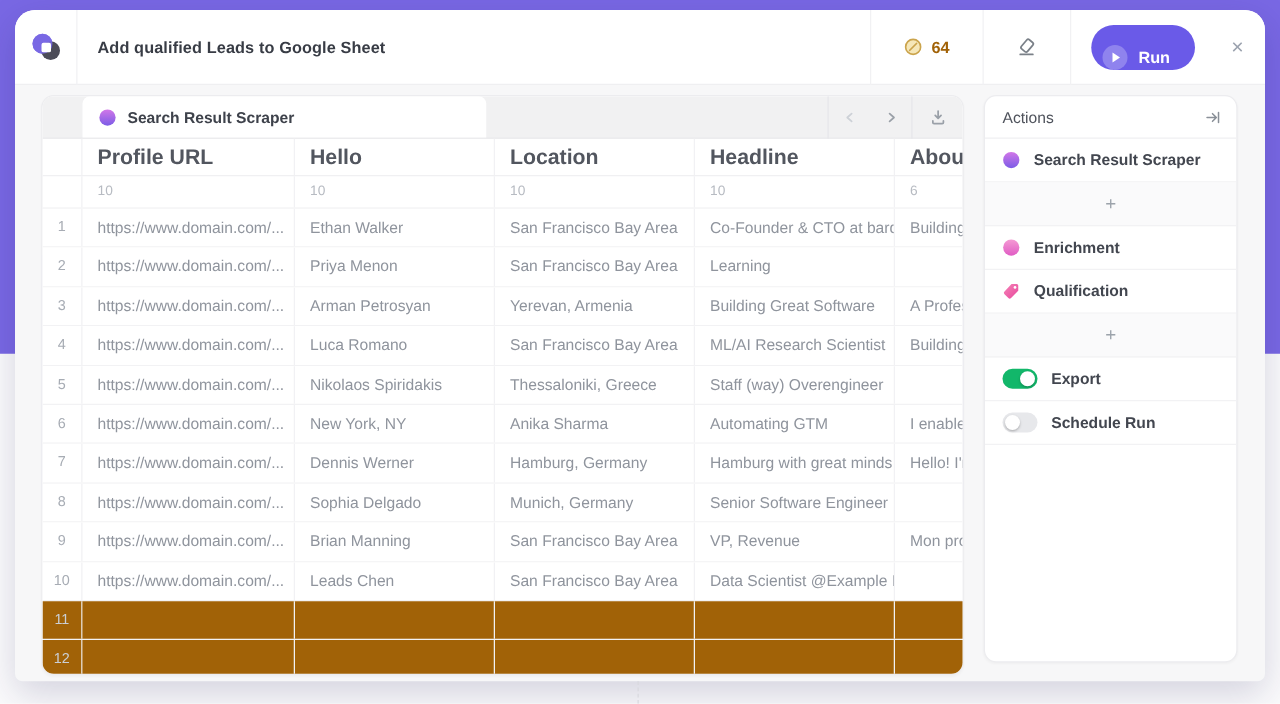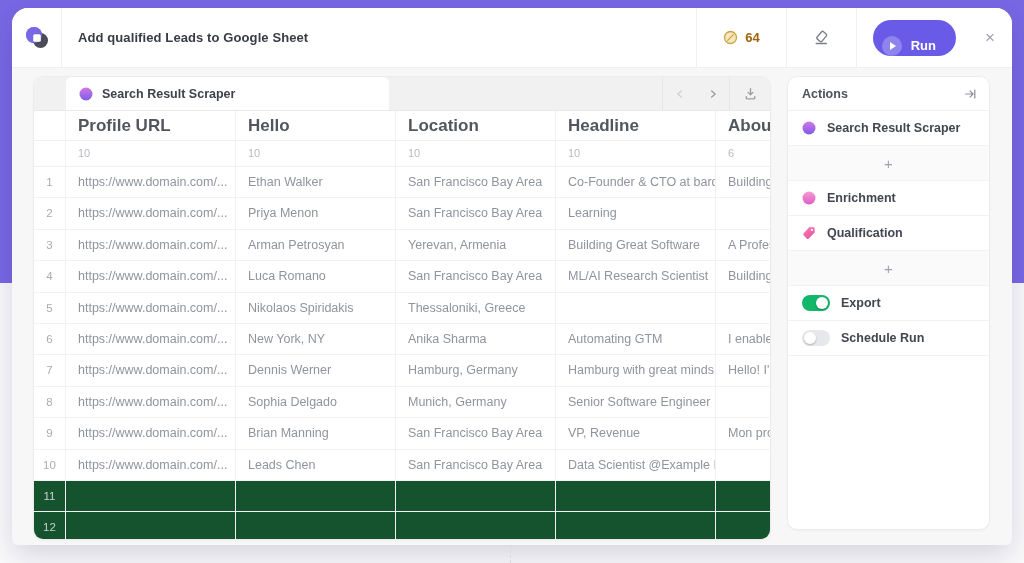--- a/index.html
+++ b/index.html
@@ -60,30 +60,30 @@
   .col1 { width:170px; } .col2,.col3,.col4,.col5 { width:160px; }
 
   .colheader { height:30px; border-bottom:1px solid #F0F0F2; }
   .colheader .cell { line-height:29px; font-size:17px; font-weight:bold; color:#52565F; cursor:pointer; }
   .countrow { height:26px; border-bottom:1px solid #F0F0F2; }
   .countrow .cell { line-height:25px; font-size:11px; color:#B7BBC2; }
 
   .t-row { display:flex; height:31.4px; border-bottom:1px solid #F2F2F4; background:#fff; }
   .t-row .cell { line-height:30px; font-size:12.5px; color:#8F949D; cursor:cell; }
   .t-row .num { line-height:30px; font-size:11.5px; color:#A7ACB4; }
-  .t-row.empty .cell { background:#14532d; }
+  .t-row.empty .cell { background:#a16207; }
   .t-row.empty .num { color:#CBCFD5; }
 
   
   .sidebar {
     position:absolute; left:775px; top:68px; width:203px; height:454px;
     background:#fff; border:1px solid #ECECEF; border-radius:10px; overflow:hidden;
     box-shadow:0 1px 2px rgba(20,20,40,.03);
   }
-  .sb-header { height:34px; display:flex; align-items:center; justify-content:space-between; padding:0 12px 0 14px; border-bottom:1px solid #F0F0F2; font-size:12.5px; color:#4E525B; font-weight:bold;gap:12px; }
+  .sb-header { height:34px; display:flex; align-items:center; justify-content:space-between; padding:0 12px 0 14px; border-bottom:1px solid #F0F0F2; font-size:12.5px; color:#4E525B; font-weight:normal;gap:12px; }
   .sb-item { height:35px; display:flex; align-items:center; gap:11px; padding:0 14px; border-bottom:1px solid #F2F2F4; font-size:12.5px; font-weight:bold; color:#42464F; cursor:pointer; }
   .sb-plus { height:35px; background:#FAFAFB; display:flex; align-items:center; justify-content:center; border-bottom:1px solid #F2F2F4; color:#9CA3AB; font-size:15px; cursor:pointer; }
   .toggle { width:28px; height:16px; border-radius:8px; position:relative; flex:none; cursor:pointer; }
   .toggle .knob { position:absolute; top:2px; width:12px; height:12px; border-radius:50%; background:#fff; box-shadow:0 1px 2px rgba(0,0,0,.25); }
   .toggle.on  { background:#12B76A; } .toggle.on .knob { right:2px; }
   .toggle.off { background:#E7E8EB; } .toggle.off .knob { left:2px; }
 
   .dash-line { position:absolute; left:510px; top:545px; height:18px; width:0; border-left:1px dashed #D8D8DE; }
 </style>
 </head>
@@ -217,20 +217,21 @@
           <div class="cell col2">Luca Romano</div>
           <div class="cell col3">San Francisco Bay Area</div>
           <div class="cell col4">ML/AI Research Scientist</div>
           <div class="cell col5">Building c...</div>
         </div>
         <div class="t-row">
           <div class="cell num">5</div>
           <div class="cell col1">https://www.domain.com/...</div>
           <div class="cell col2">Nikolaos Spiridakis</div>
           <div class="cell col3">Thessaloniki, Greece</div>
+          <div class="cell col4">Staff (way) Overengineer</div>
           <div class="cell col5"></div>
         </div>
         <div class="t-row">
           <div class="cell num">6</div>
           <div class="cell col1">https://www.domain.com/...</div>
           <div class="cell col3">New York, NY</div>
           <div class="cell col2">Anika Sharma</div>
           <div class="cell col4">Automating GTM</div>
           <div class="cell col5">I enable in...</div>
         </div>

